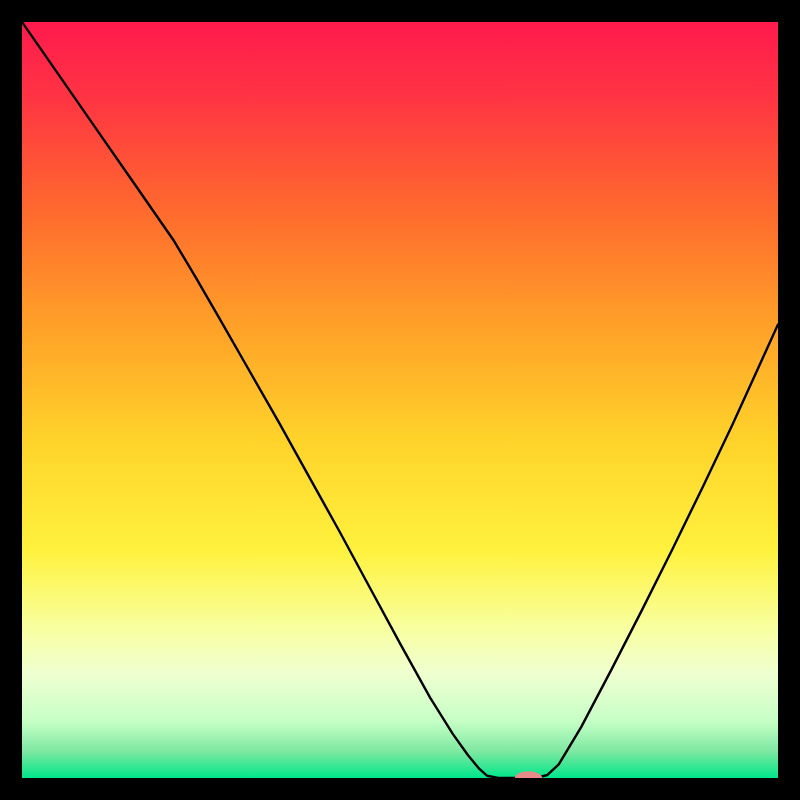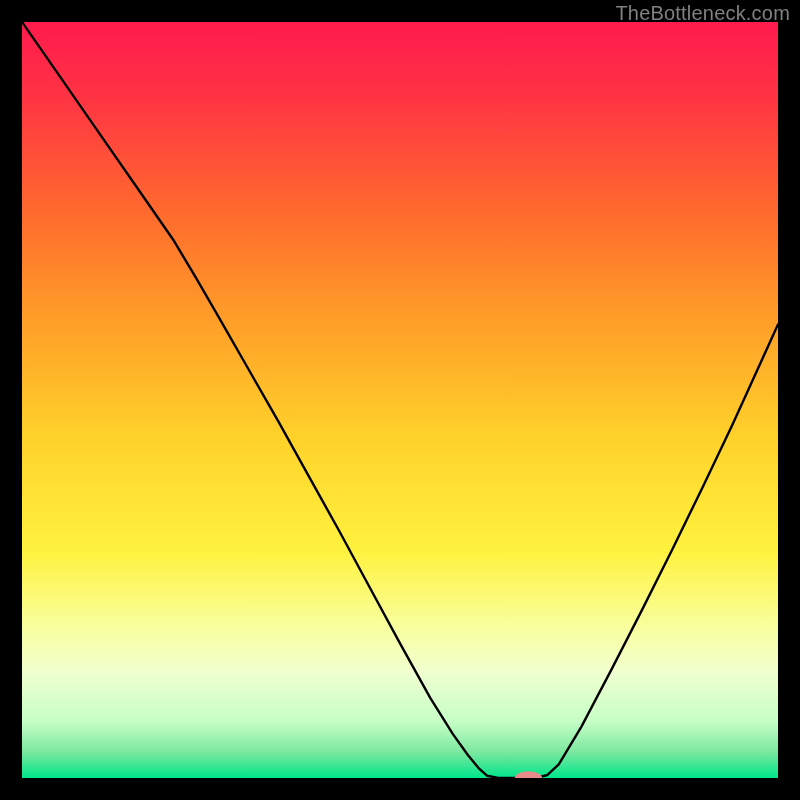--- a/index.html
+++ b/index.html
@@ -35,21 +35,20 @@
     height: 756px;
   }
   svg {
     display: block;
   }
 </style>
 </head>
 <body>
 
 <div class="frame">
-  <div class="watermark">TheBottleneck.com</div>
   <div class="plot-area">
     <svg id="chart-svg" width="756" height="756" viewBox="0 0 756 756" preserveAspectRatio="none">
         <defs>
           <linearGradient id="bg-grad" x1="0" y1="0" x2="0" y2="1">
             <stop offset="0.00%" stop-color="#ff1a4d"></stop>
             <stop offset="10.00%" stop-color="#ff3443"></stop>
             <stop offset="25.00%" stop-color="#ff6a2e"></stop>
             <stop offset="40.00%" stop-color="#ffa028"></stop>
             <stop offset="55.00%" stop-color="#ffd22a"></stop>
             <stop offset="70.00%" stop-color="#fff23e"></stop>

